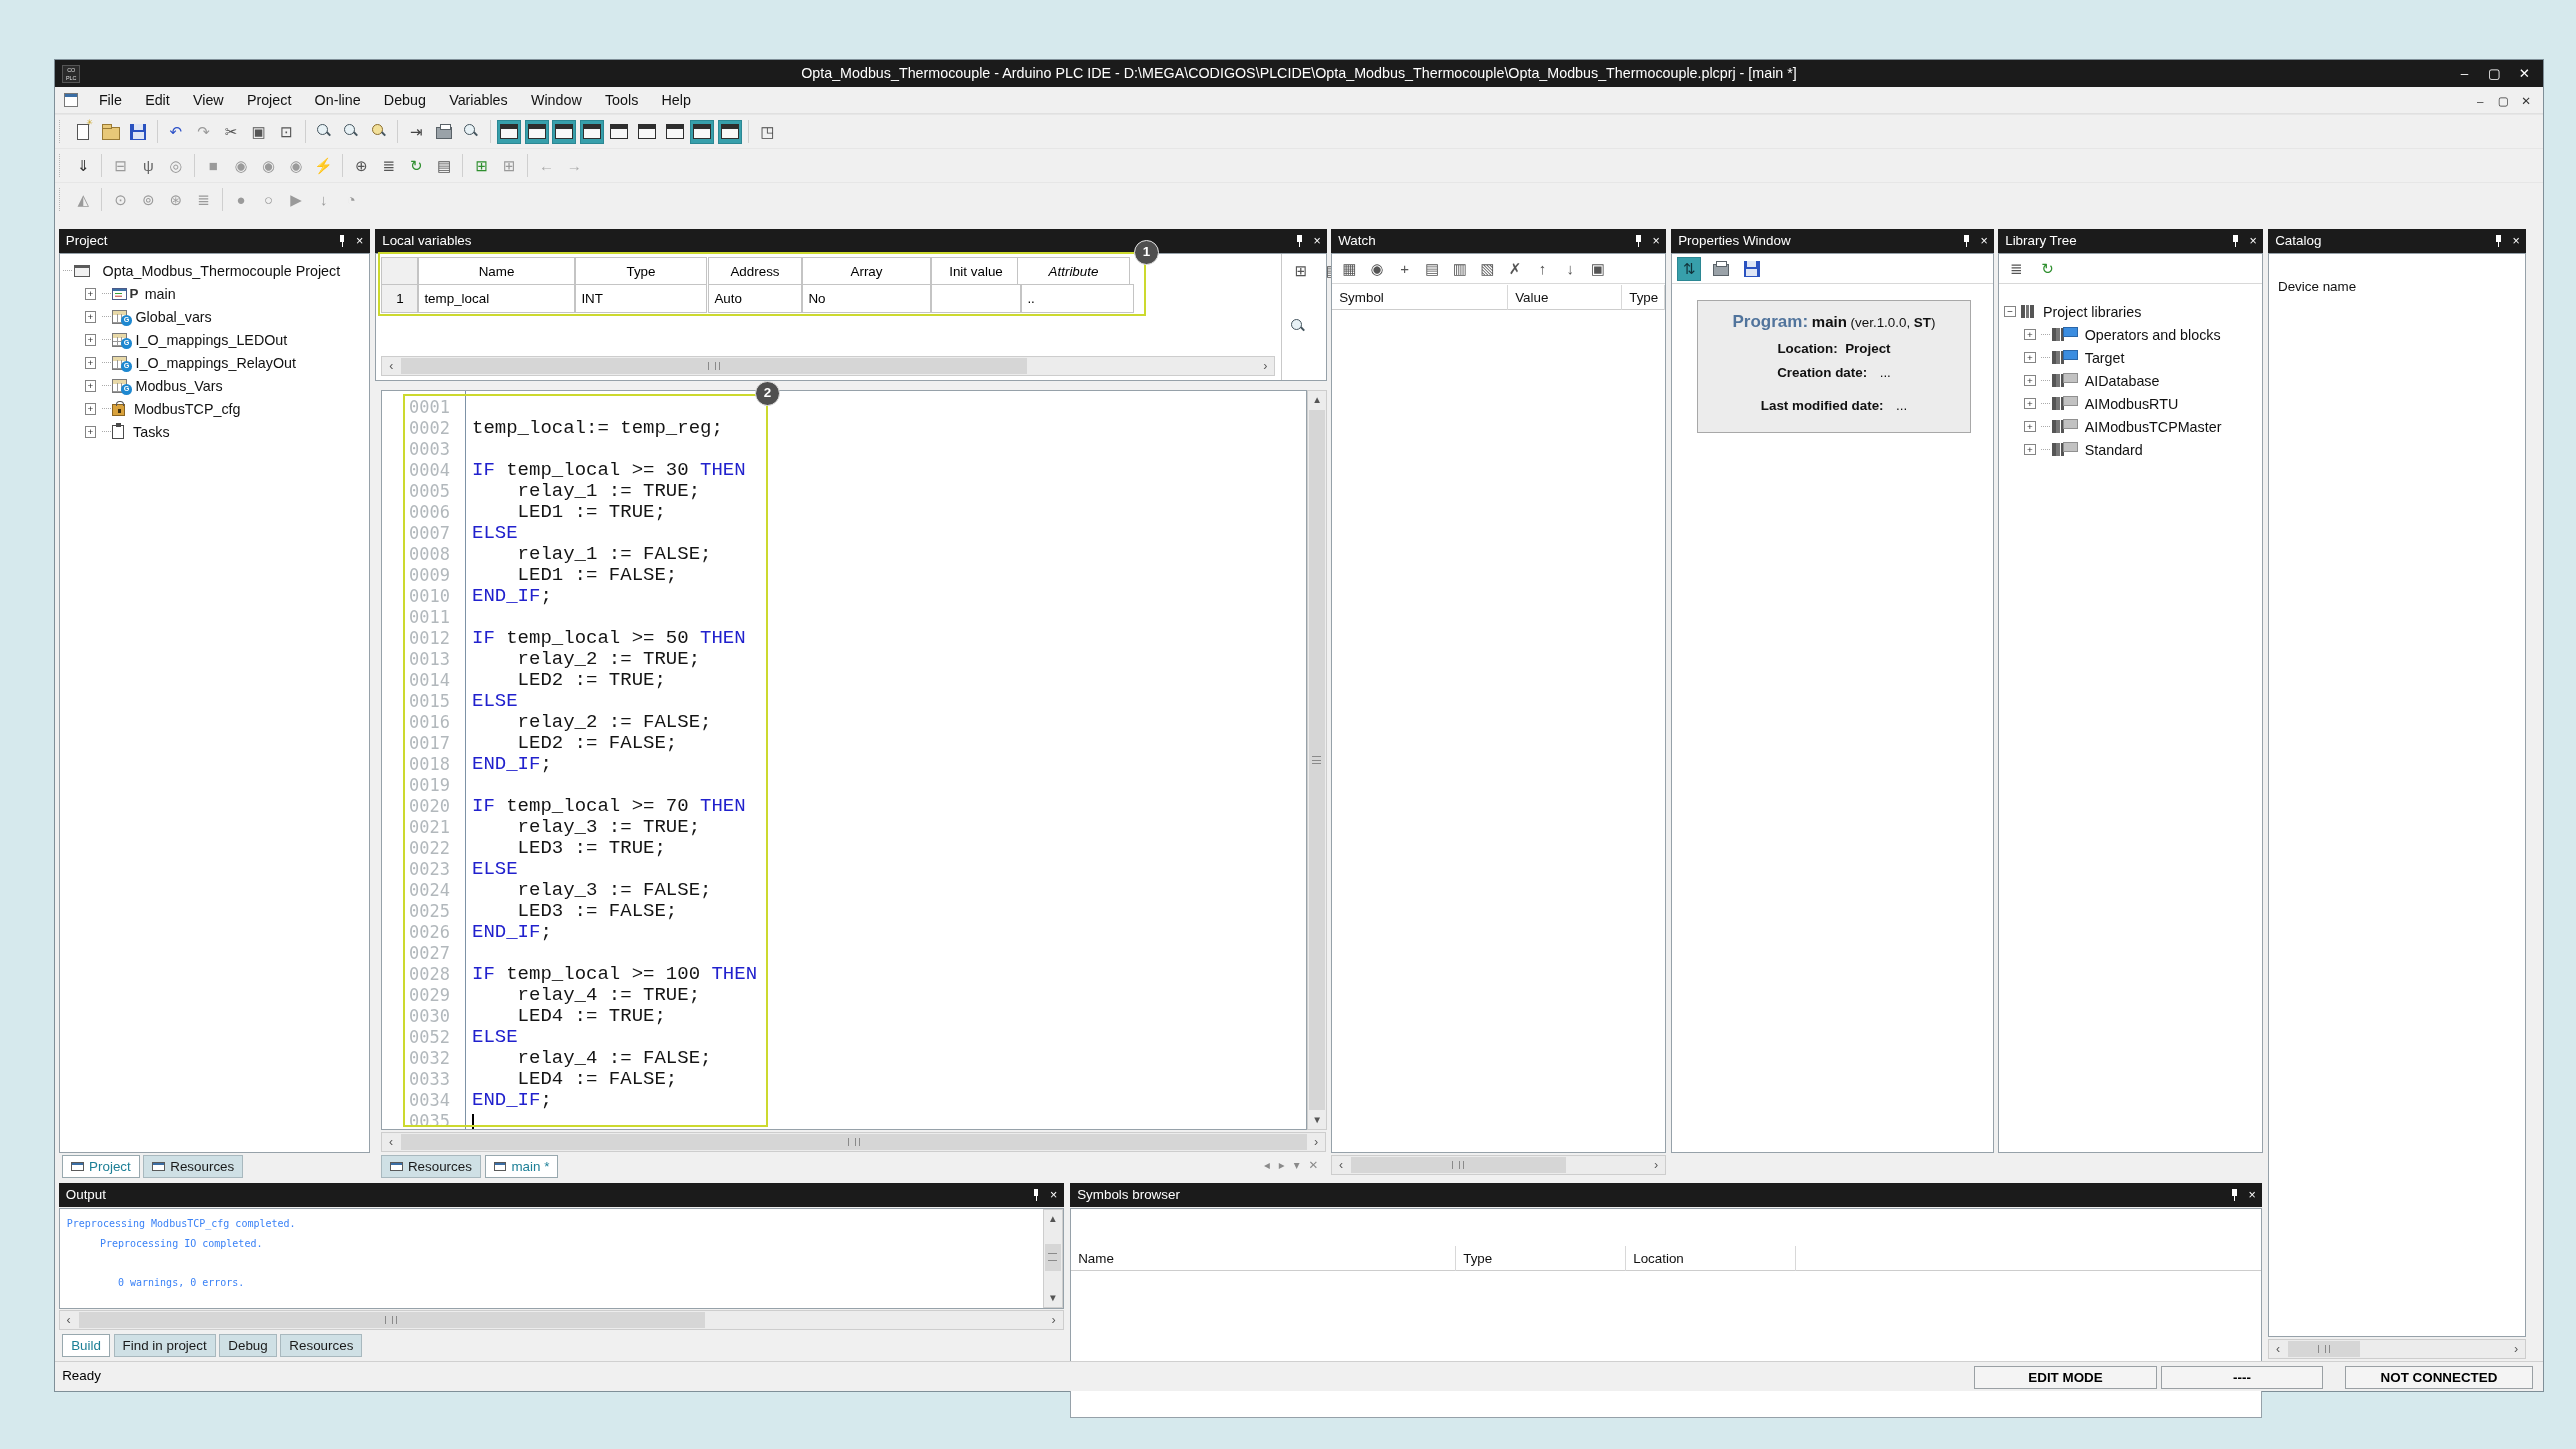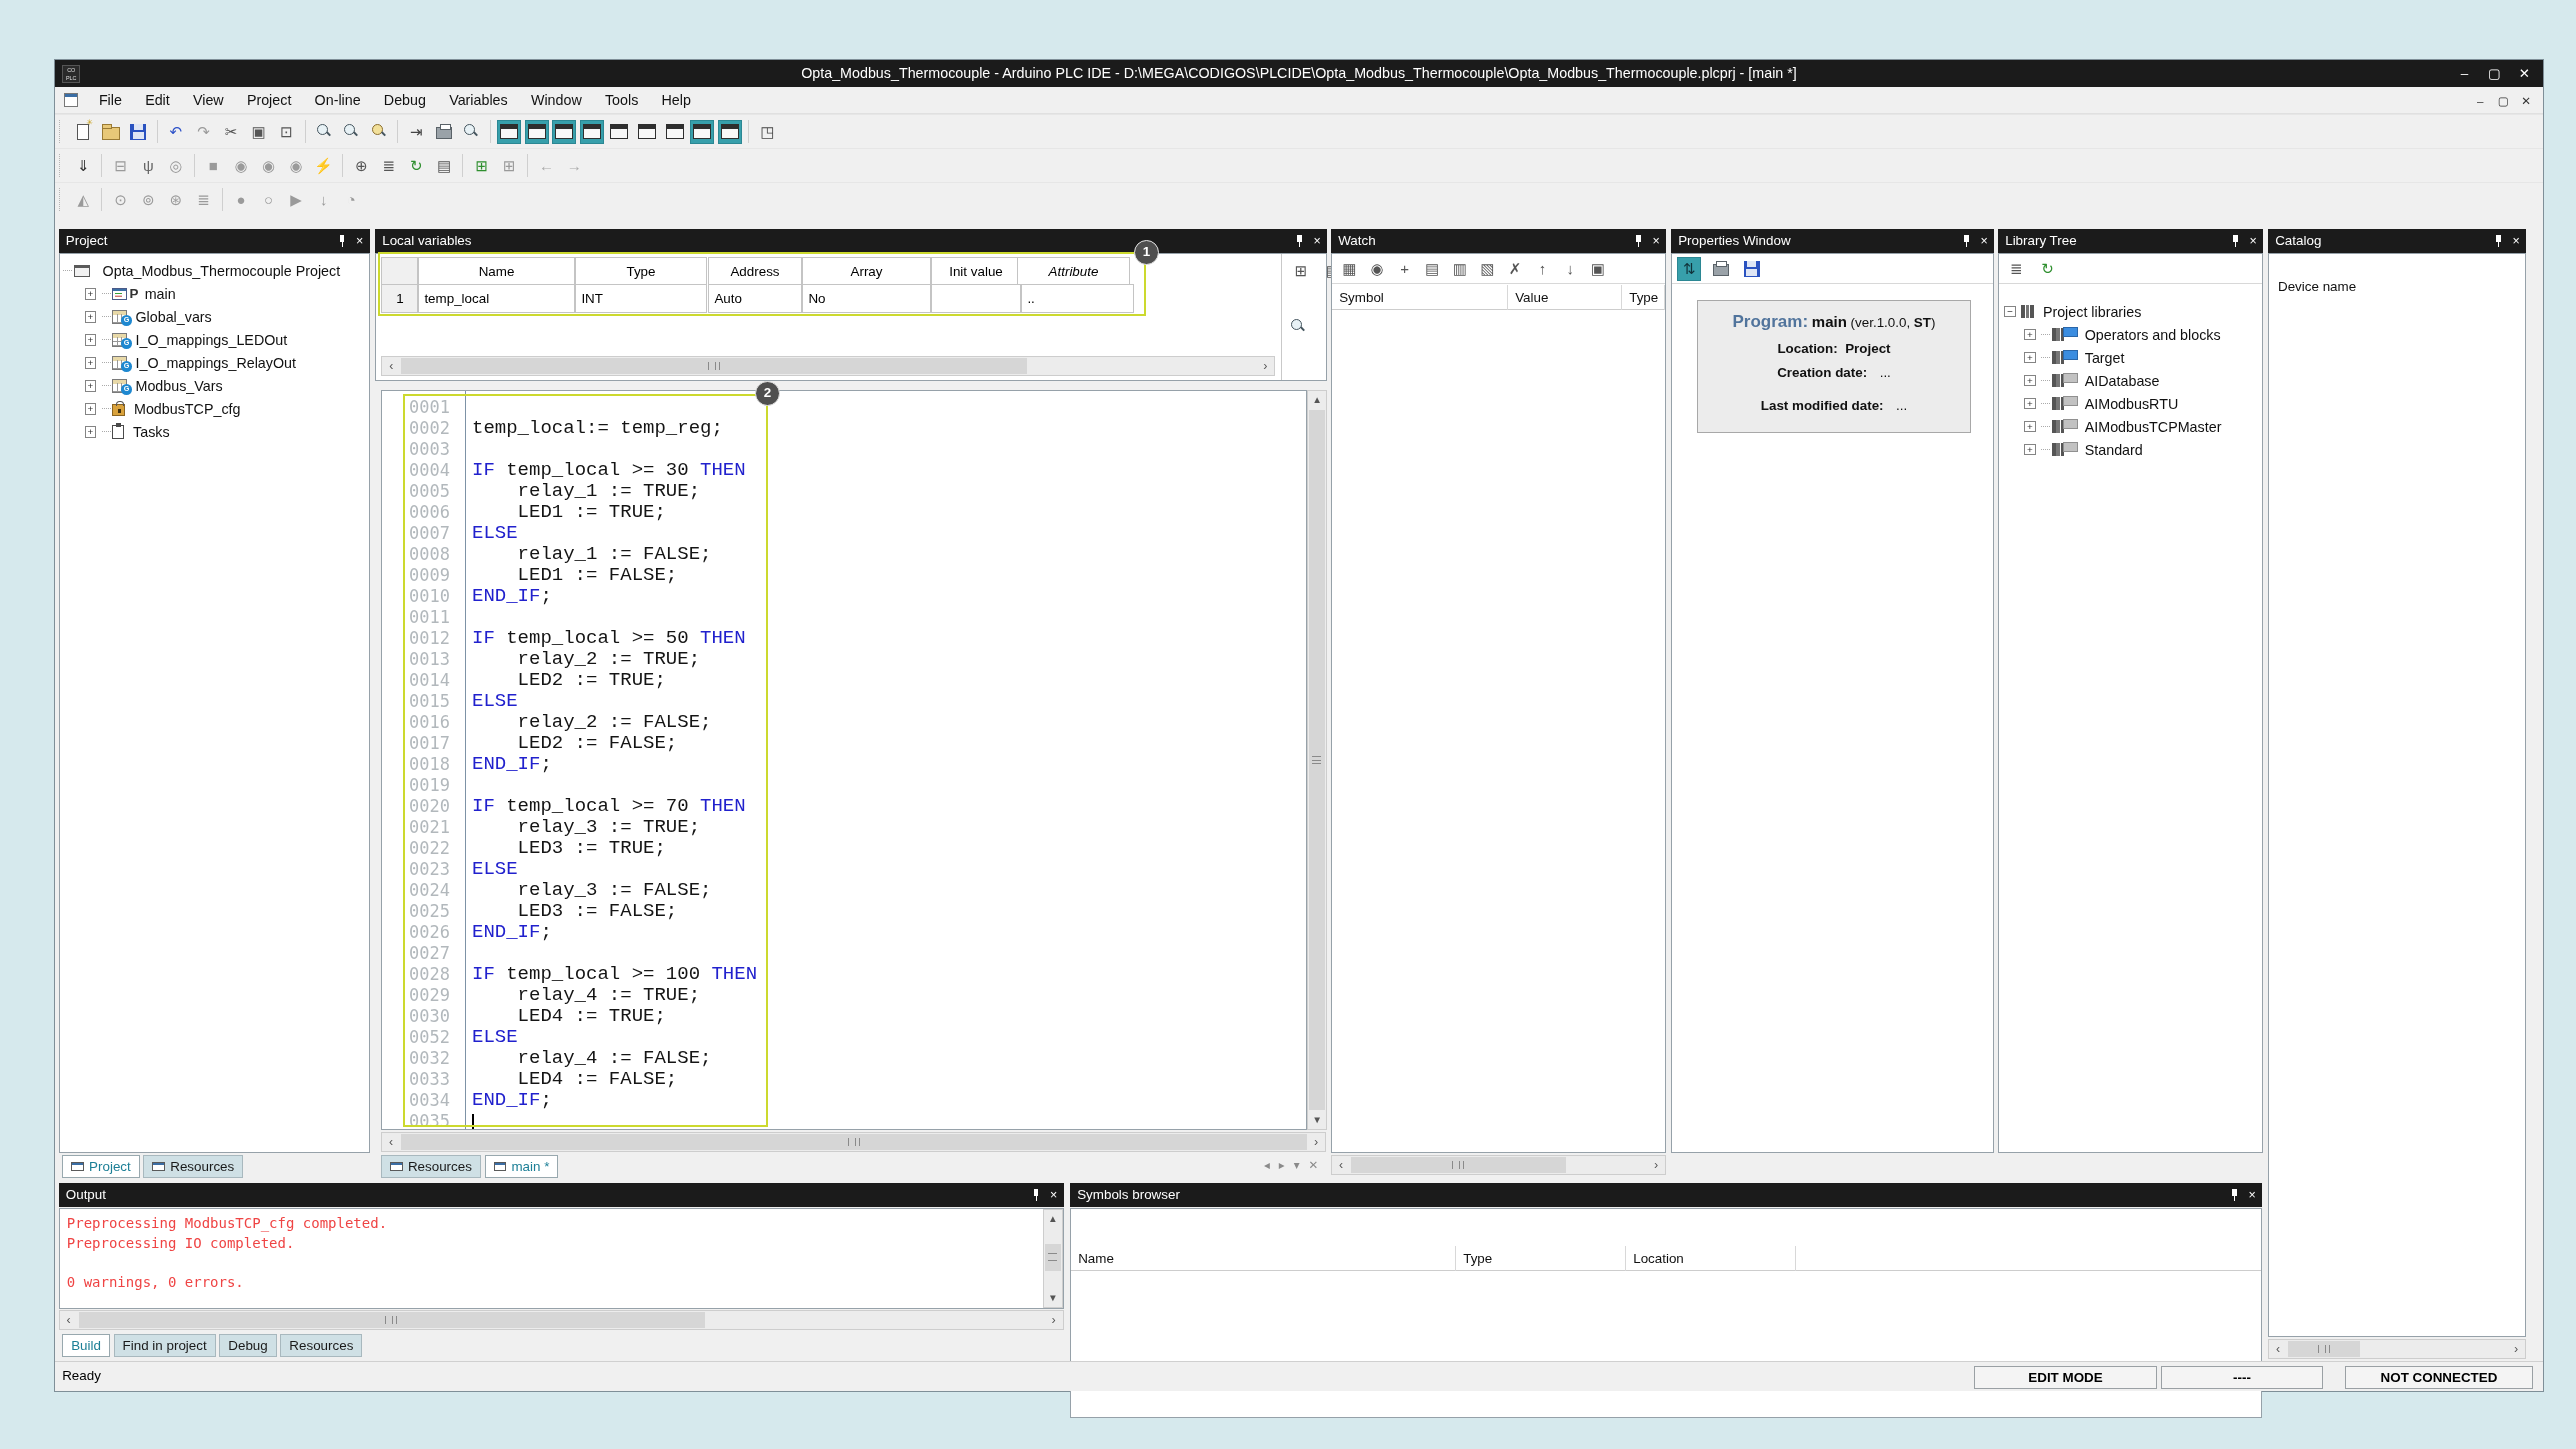--- a/index.html
+++ b/index.html
@@ -118,21 +118,21 @@
   
   .ghead { position:absolute; display:flex; font-size:13.4px; color:#111; border-bottom:0.9px solid #cdcdcd; height:25px; align-items:center;}
   .gcol { border-right:0.9px solid #d8d8d8; padding-left:7.2px; height:25px; line-height:25px; }
   
   #propcard { position:absolute; background:#ececec; border:0.9px solid #a8a8a8; font-size:13.4px; color:#111; text-align:center; padding:10.7px 7.2px; }
   #propcard .prog { color:#51749c; font-weight:bold; font-size:17px; }
   #propcard .row2 { margin-top:9px; font-weight:bold; }
   #propcard .rowsm { margin-top:9px; display:flex; justify-content:center; gap:12.5px; }
   #propcard .rowsm .lab { font-weight:bold; max-width:134px; }
   
-  #outlines { position:absolute; font-family:"DejaVu Sans Mono", monospace; font-size:14px; color:#ef4444; }
+  #outlines { position:absolute; font-family:"DejaVu Sans Mono", monospace; font-size:10px; color:#3b82f6;text-align:center; }
   #outlines div { height:19.7px; line-height:19.7px; white-space:pre; }
   
   #statusbar { position:absolute; left:0; bottom:0; width:100%; height:30px; background:#f0f0f0; border-top:0.9px solid #d0d0d0; font-size:13.4px; }
   .statbox { position:absolute; top:3.6px; height:23px; border:0.9px solid #9aa0a4; background:#f4f4f4; font-weight:bold;
              font-size:13.4px; text-align:center; line-height:21.5px; }
   .smalltext { font-size:13.4px; color:#111; }
   input.sym { border:0.9px solid #aeb4b8; height:23px; font-size:12.5px; padding:0 5.4px; font-family:"Liberation Sans",sans-serif; color:#333; width:259px; }
   input.sym::placeholder { color:#9aa0a4; }
 </style>
 </head>

